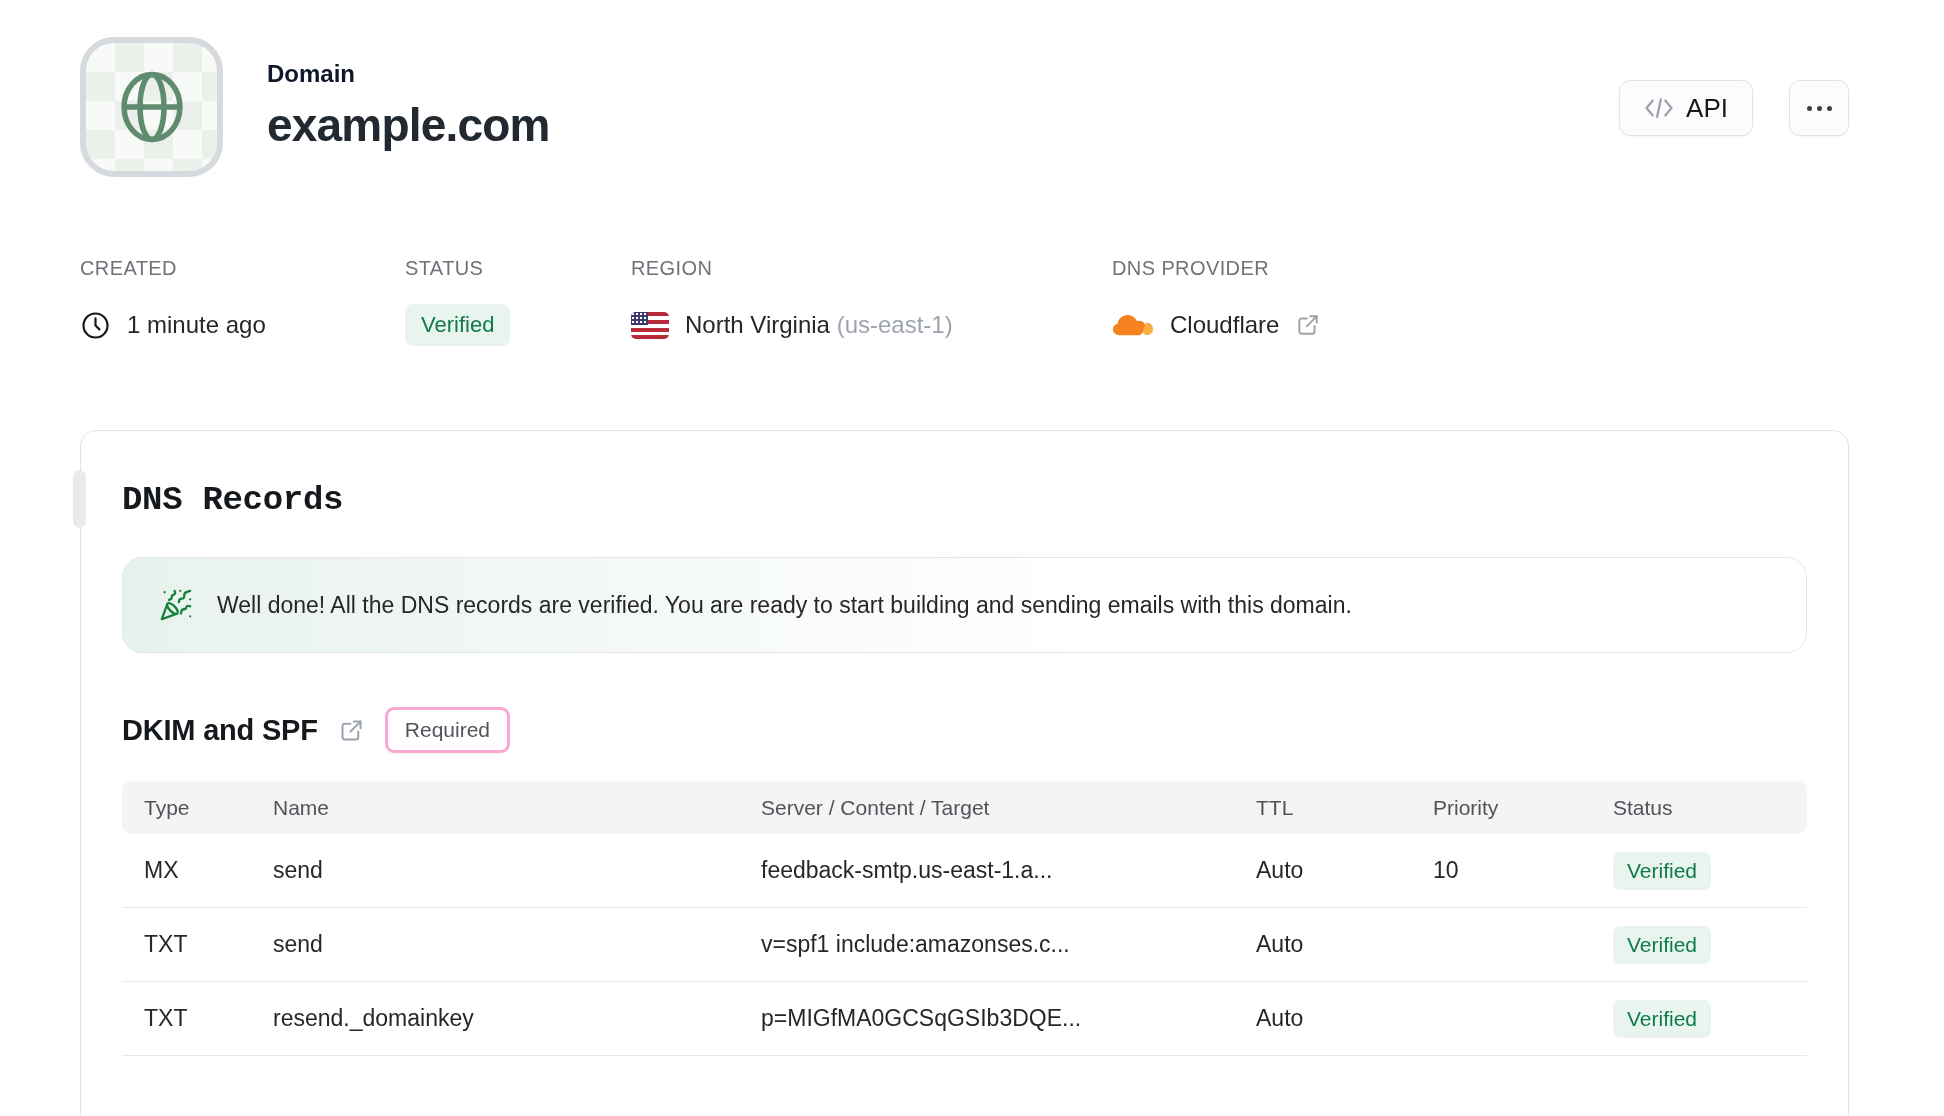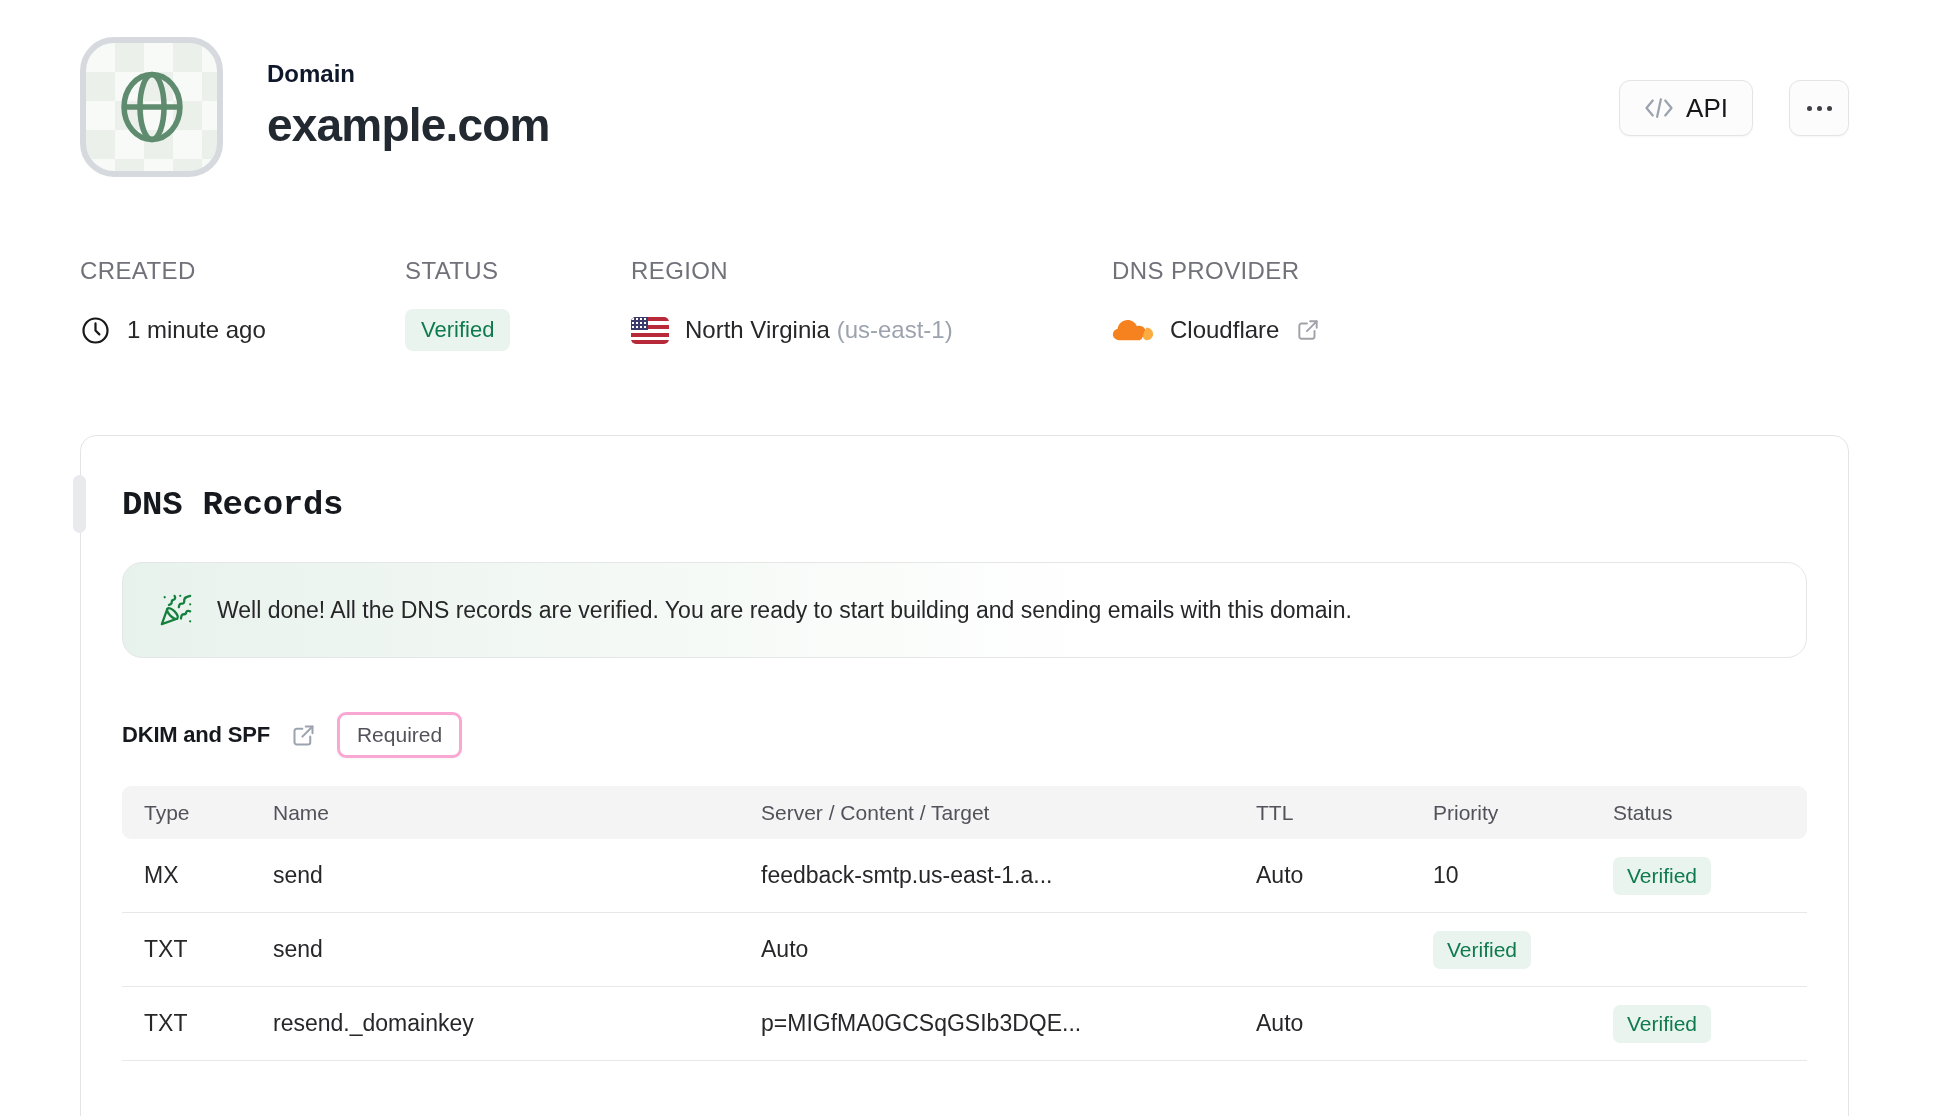--- a/index.html
+++ b/index.html
@@ -23,21 +23,21 @@
   .btn { display: flex; align-items: center; gap: 12px; height: 56px; padding: 0 24px;
     background: #fcfcfd; border: 1px solid #e4e4e7; border-radius: 11px; cursor: pointer;
     font-size: 26px; color: #18181b; box-shadow: 0 1px 2px rgba(0,0,0,.04); }
   .btn-more { width: 60px; justify-content: center; gap: 5px; padding: 0; }
   .dot { width: 5px; height: 5px; border-radius: 50%; background: #3f3f46; }
 
   
   .meta-row { display: flex; margin-top: 80px; }
   .meta-col-created { width: 325px; } .meta-col-status { width: 226px; }
   .meta-col-region { width: 481px; } .meta-col-provider { width: auto; }
-  .meta-label { font-size: 24px; font-weight: 500; color: #71717a; letter-spacing: 0.4px; }
+  .meta-label { font-size: 20px; font-weight: 500; color: #71717a; letter-spacing: 0.4px; }
   .meta-value { margin-top: 24px; display: flex; align-items: center; gap: 16px;
     font-size: 24px; color: #27272a; min-height: 42px; }
   .badge-verified { display: inline-block; background: #eaf4ee; color: #0e7a4e;
     font-size: 22px; padding: 8px 16px; border-radius: 8px; }
   .muted { color: #9ca3af; }
   .flag { width: 38px; height: 27px; border-radius: 5px; position: relative; overflow: hidden; flex: 0 0 auto;
     background: repeating-linear-gradient(180deg, #b8293a 0 3.9px, #ffffff 3.9px 7.8px); }
   .flag .canton { position: absolute; left: 0; top: 0; width: 17px; height: 13px; background: #3c3b6e;
     background-image: radial-gradient(#ffffff 0.8px, transparent 0.9px); background-size: 4px 4px; }
 
@@ -47,21 +47,21 @@
   .card-accent { position: absolute; left: -8px; top: 39px; width: 13px; height: 58px;
     background: #e9eaed; border-radius: 7px; }
   .card-title { font-size: 34px; font-weight: 700; color: #15191d; letter-spacing: -0.3px; font-family: Liberation Mono, monospace; }
 
   .banner { margin-top: 38px; border: 1px solid #e4e7e5; border-radius: 20px;
     padding: 30px 36px; display: flex; align-items: center; gap: 24px;
     background: linear-gradient(90deg, #e8f2ec 0%, #f6faf7 35%, #ffffff 58%); }
   .banner-text { font-size: 23px; color: #27272a; }
 
   .section-head { margin-top: 54px; display: flex; align-items: center; gap: 20px; }
-  .section-title { font-size: 22px; font-weight: 700; color: #15191d; letter-spacing: -0.2px; }
+  .section-title { font-size: 29px; font-weight: 700; color: #15191d; letter-spacing: -0.2px; }
   .badge-required { font-size: 21px; color: #52525b; border: 3px solid #f9a8d4; border-radius: 9px;
     padding: 8px 17px; background: #ffffff; box-shadow: 0 1px 2px rgba(0,0,0,.04); }
 
   
   .table { margin-top: 28px; }
   .trow { display: grid; grid-template-columns: 151px 488px 495px 177px 180px 1fr; align-items: center; }
   .thead { background: #f4f4f5; border-radius: 9px; height: 53px;
     font-size: 21px; font-weight: 500; color: #52525b; }
   .tbody-row { height: 74px; border-bottom: 1px solid #e8e8ea; font-size: 23px; color: #27272a; }
   .cell-first { padding-left: 22px; }
@@ -212,20 +212,21 @@
         <div>send</div>
         <div>feedback-smtp.us-east-1.a...</div>
         <div>Auto</div>
         <div>10</div>
         <div><span class="badge-table">Verified</span></div>
       </div>
 
       <div class="trow tbody-row">
         <div class="cell-first">TXT</div>
         <div>send</div>
+        <div>v=spf1 include:amazonses.c...</div>
         <div>Auto</div>
         <div></div>
         <div><span class="badge-table">Verified</span></div>
       </div>
 
       <div class="trow tbody-row">
         <div class="cell-first">TXT</div>
         <div>resend._domainkey</div>
         <div>p=MIGfMA0GCSqGSIb3DQE...</div>
         <div>Auto</div>

